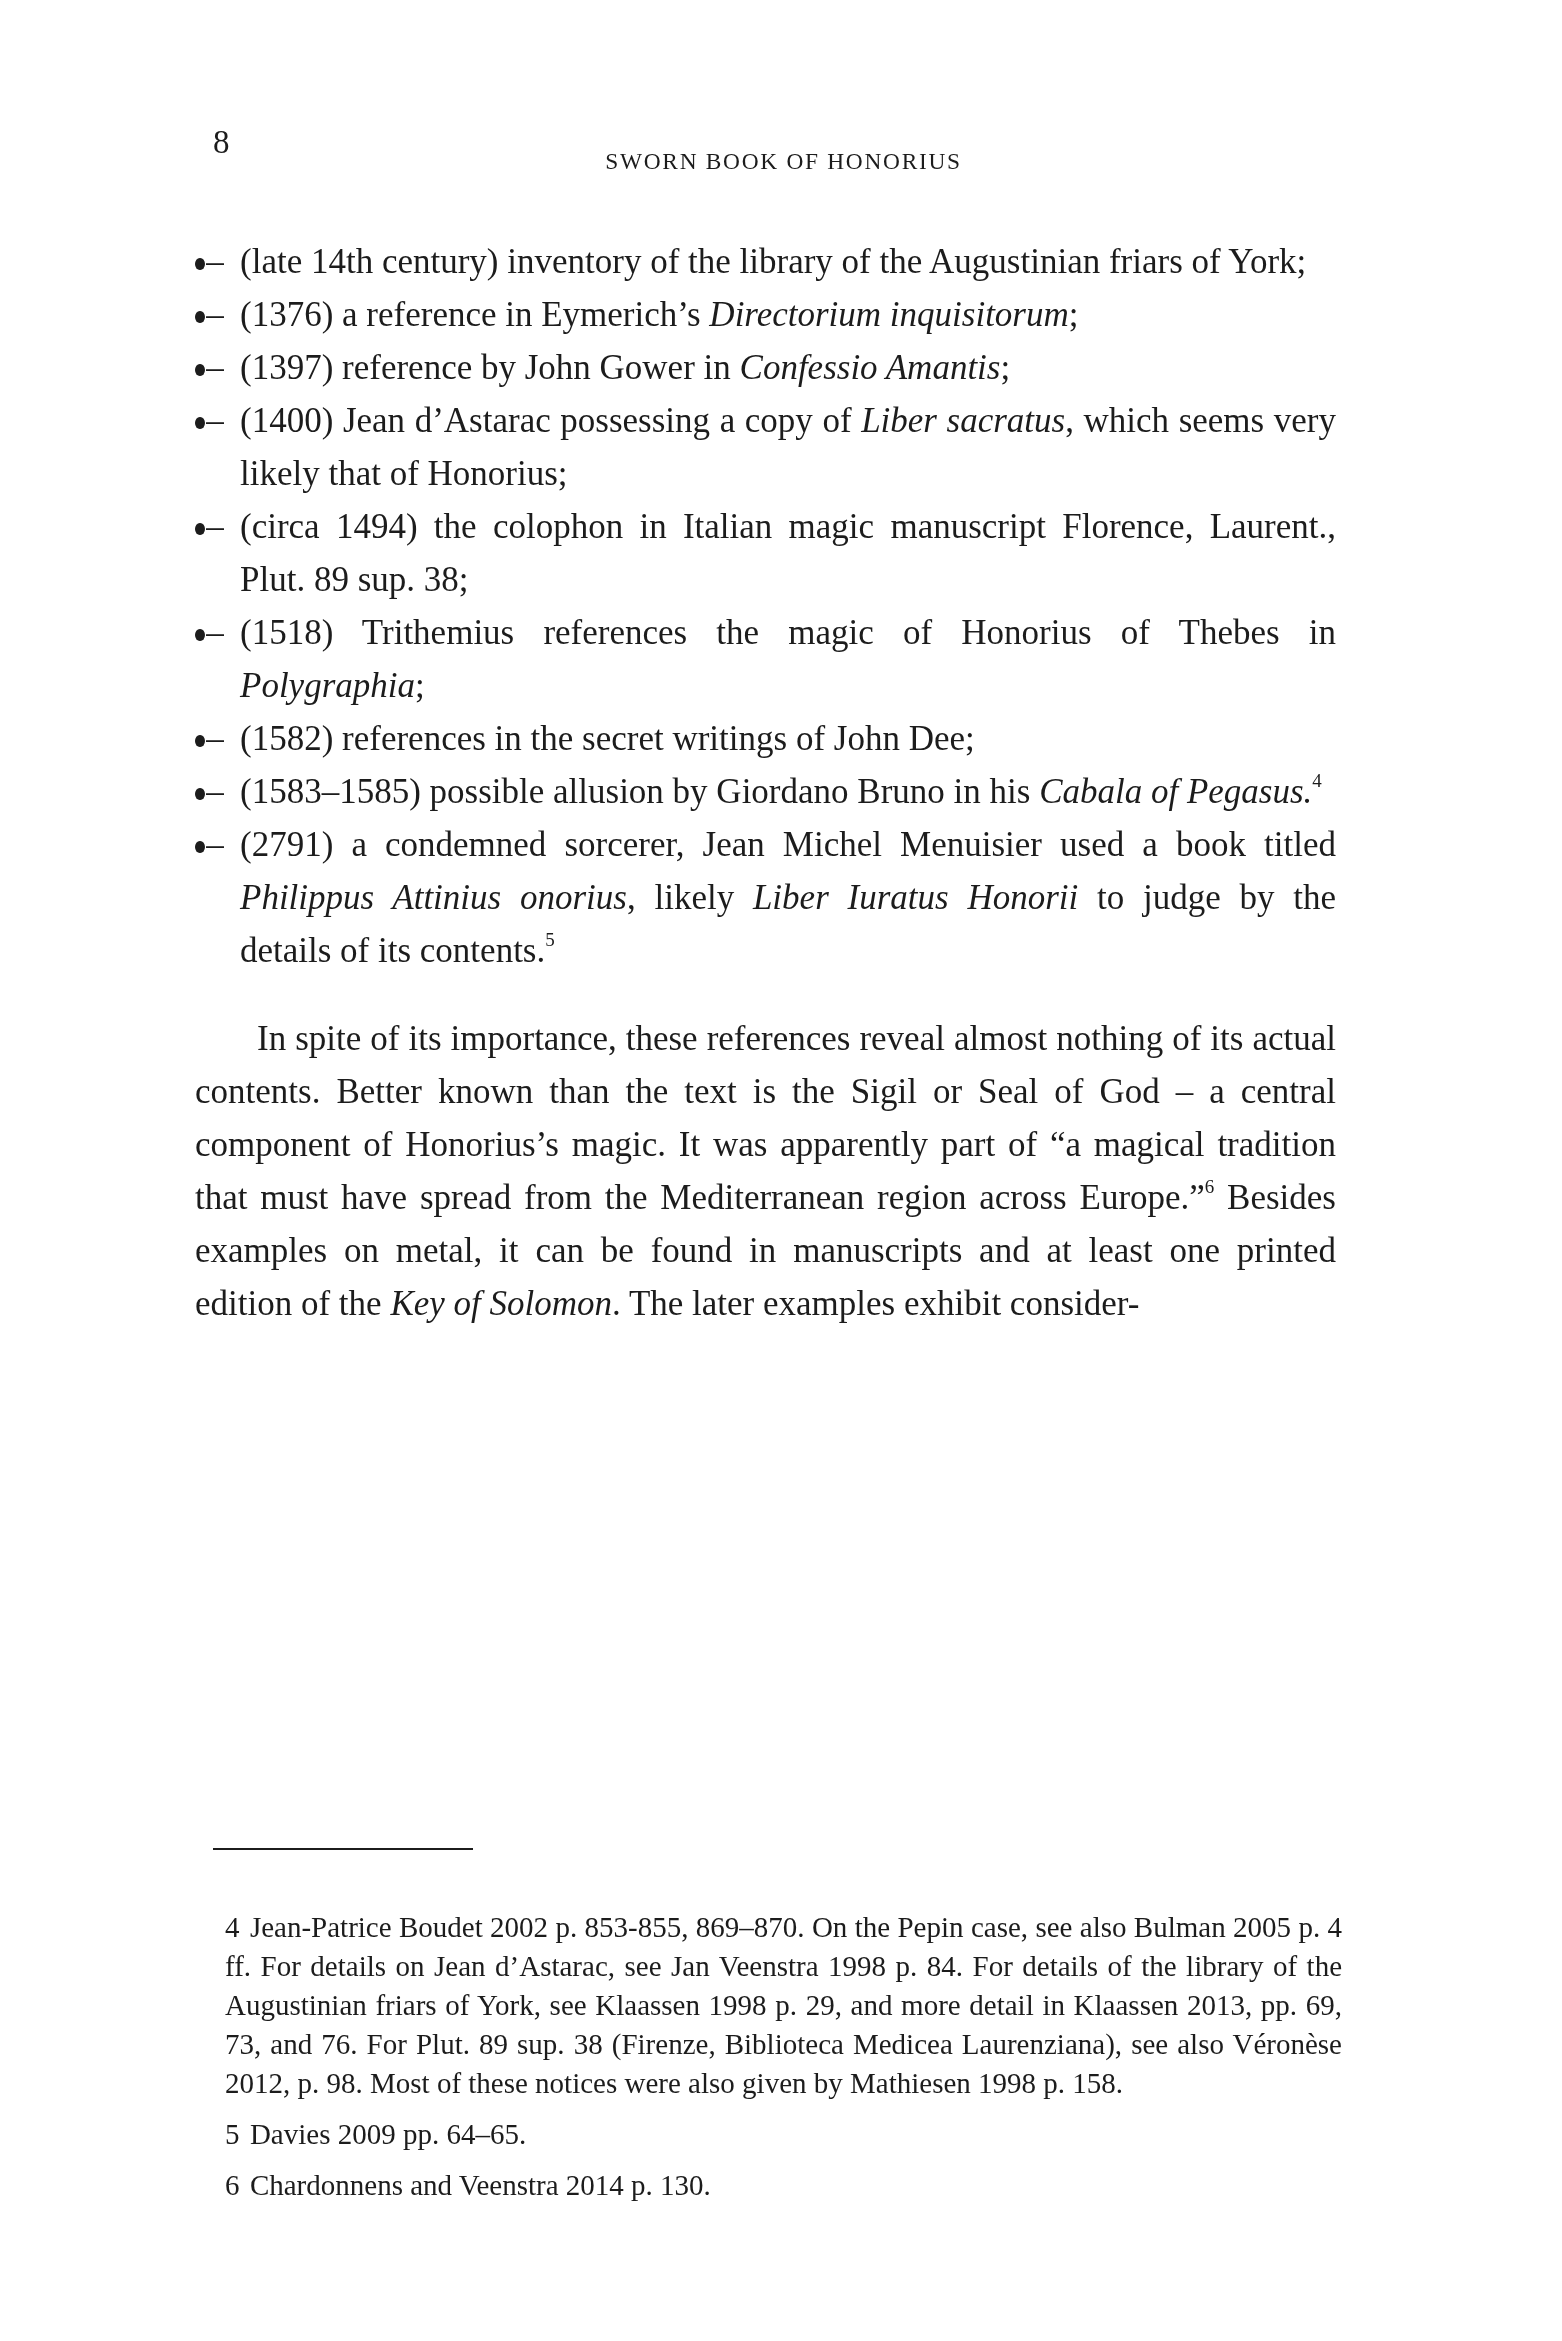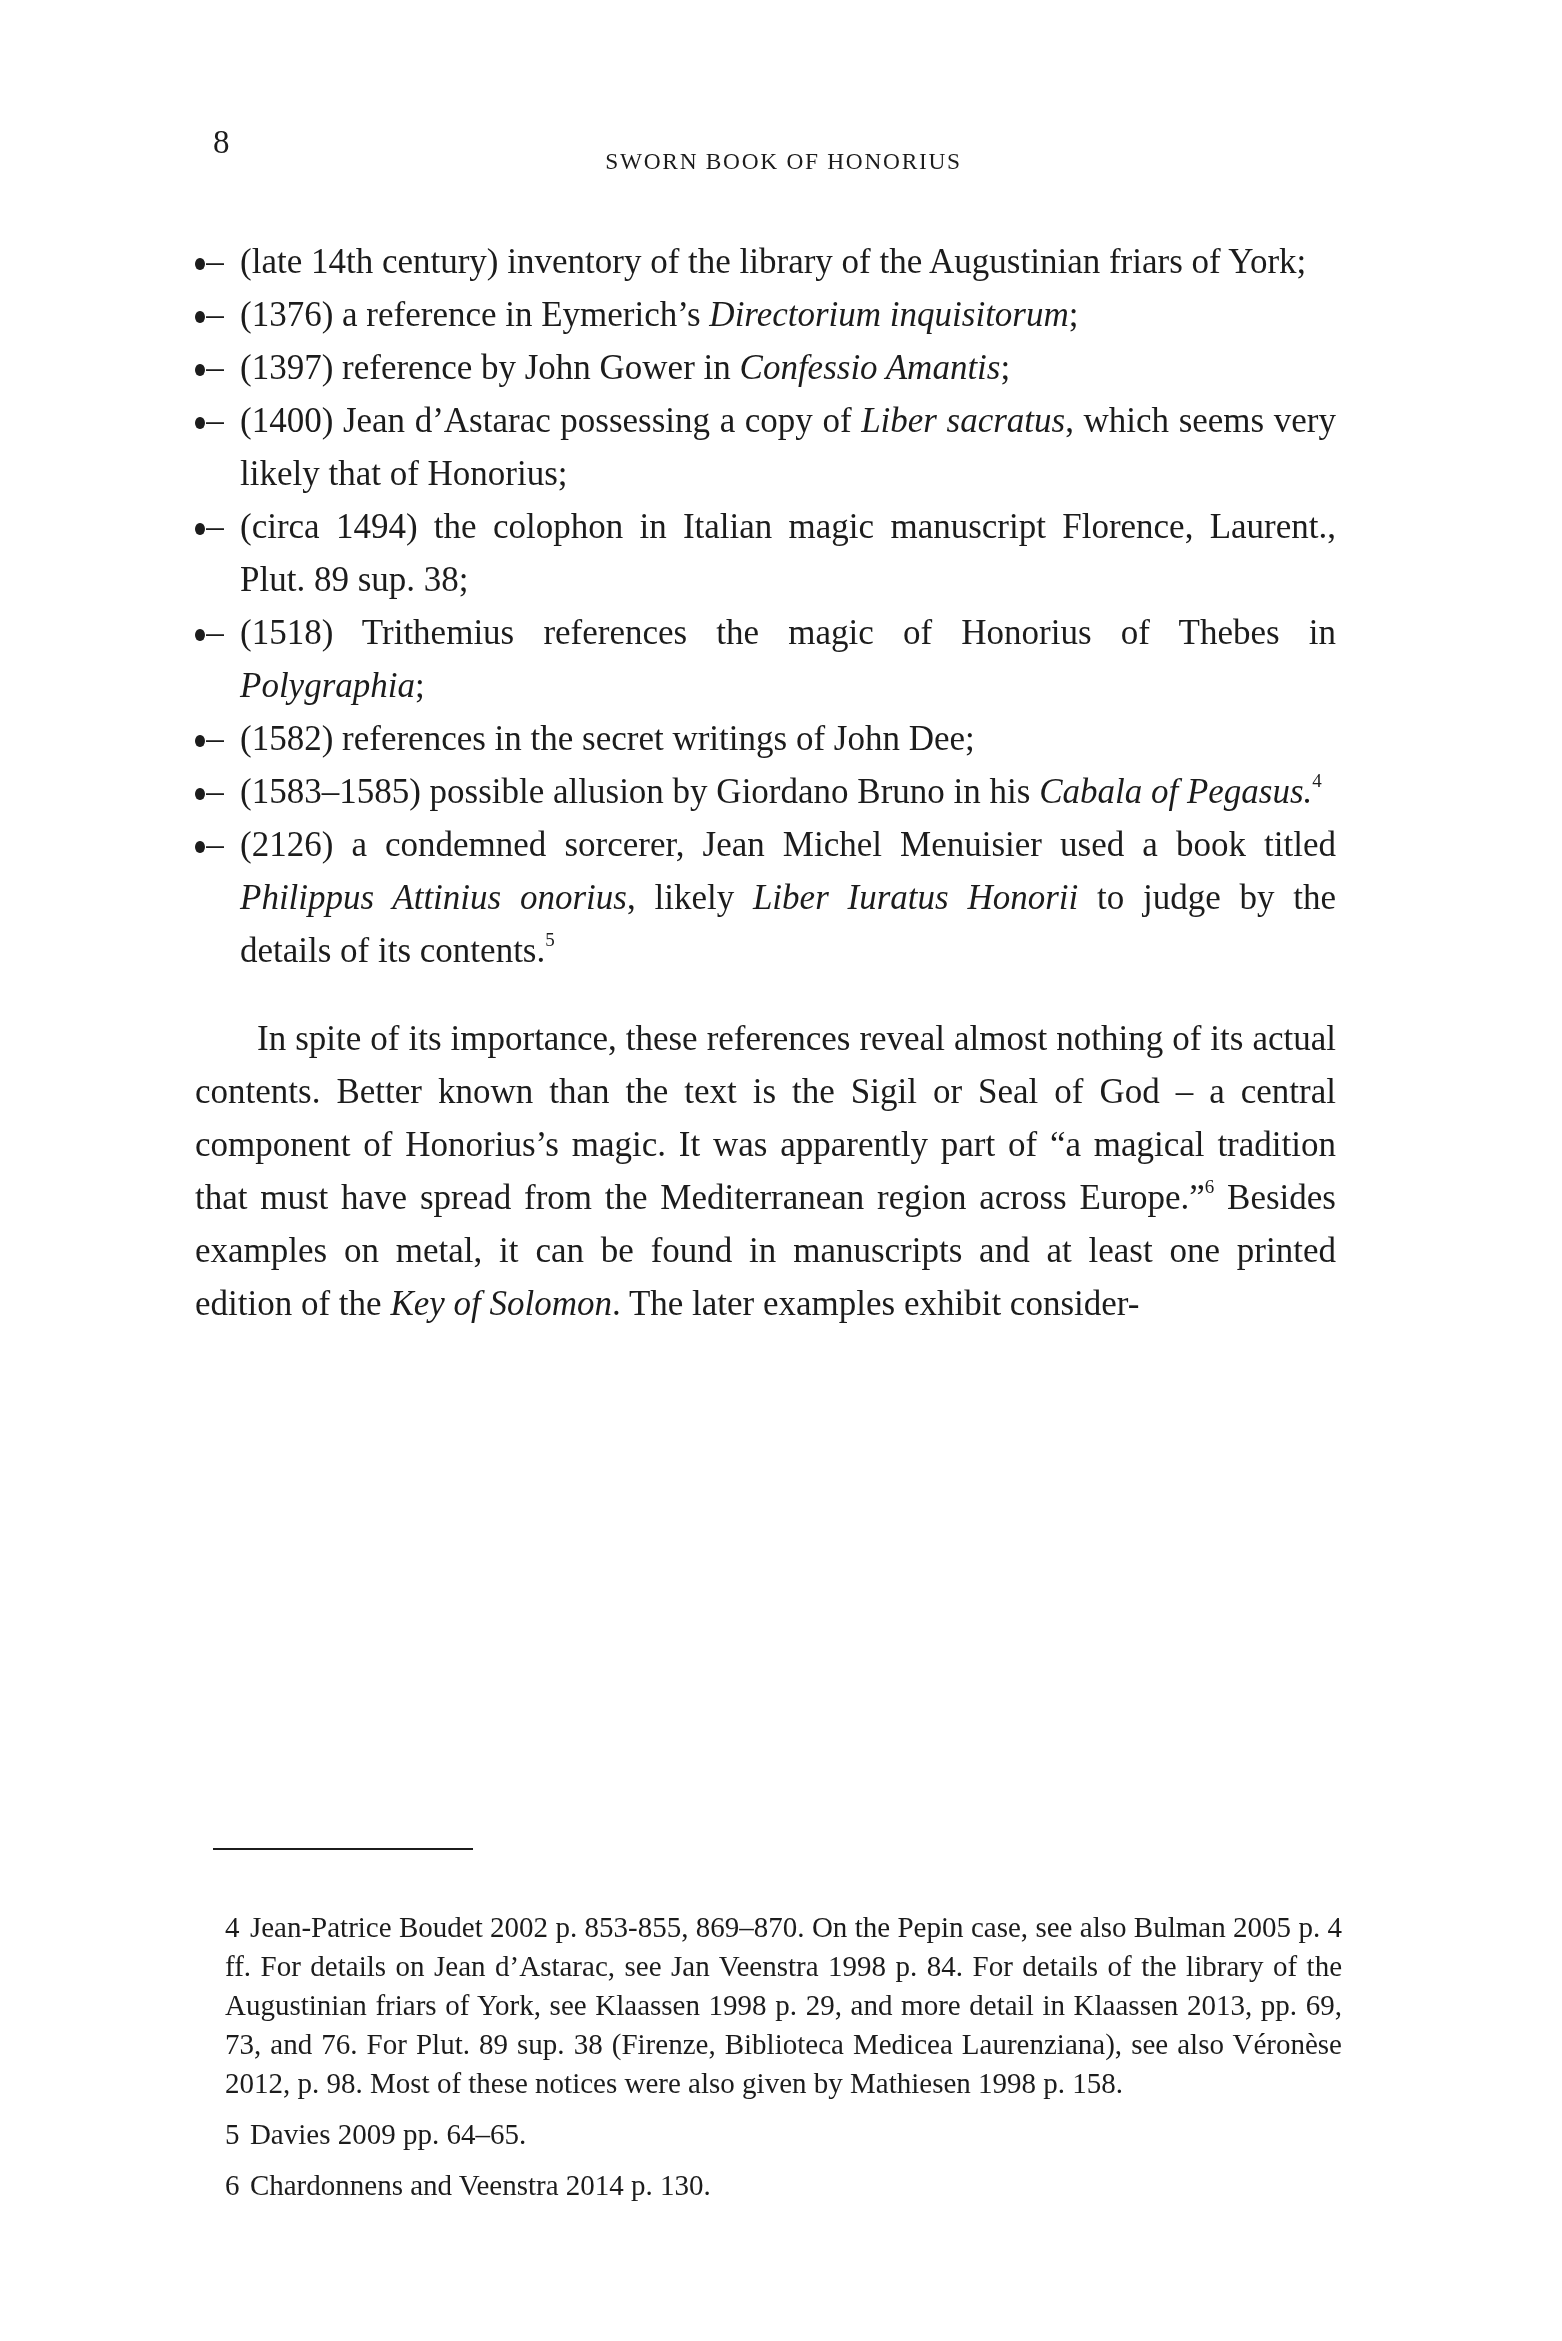--- a/index.html
+++ b/index.html
@@ -150,21 +150,21 @@
       <li><span class="bullet"><span class="dot"></span><span>–</span></span><span>(1397)</span><span> reference by John Gower in </span><em>Confessio Amantis</em><span>;</span></li>
       <li><span class="bullet"><span class="dot"></span><span>–</span></span><span>(1400)</span><span> Jean d’Astarac possessing a copy of </span><em>Liber sacratus</em><span>, which seems very likely that of Honorius;</span></li>
       <li><span class="bullet"><span class="dot"></span><span>–</span></span><span>(circa 1494)</span><span> the colophon in Italian magic manuscript Florence, Laurent., Plut. 89 sup. 38;</span></li>
       <li class="spread"><span class="bullet"><span class="dot"></span><span>–</span></span><span>(1518)</span><span> Trithemius references the magic of Honorius of Thebes in </span><em>Polygraphia</em><span>;</span></li>
       <li><span class="bullet"><span class="dot"></span><span>–</span></span><span>(1582)</span><span> references in the secret writings of John Dee;</span></li>
       <li><span class="bullet"><span class="dot"></span><span>–</span></span><span>(1583–1585)</span><span> possible allusion by Giordano Bruno in his </span><em>Cabala of Pegasus.</em><sup>4</sup></li>
     </ul>
 
 
     <ul class="list list-2">
-      <li><span class="bullet"><span class="dot"></span><span>–</span></span><span>(2126)</span><span> a condemned sorcerer, Jean Michel Menuisier used a book titled </span><em>Philippus Attinius onorius</em><span>, likely </span><em>Liber Iuratus Honorii</em><span> to judge by the details of its contents.</span><sup>5</sup></li>
+      <li><span class="bullet"><span class="dot"></span><span>–</span></span><span>(2791)</span><span> a condemned sorcerer, Jean Michel Menuisier used a book titled </span><em>Philippus Attinius onorius</em><span>, likely </span><em>Liber Iuratus Honorii</em><span> to judge by the details of its contents.</span><sup>5</sup></li>
     </ul>
 
     <p class="paragraph"><span>In spite of its importance, these references reveal almost nothing of its actual contents. Better known than the text is the Sigil or Seal of God – a central component of Honorius’s magic. It was apparently part of “a magical tradition that must have spread from the Mediterranean region across Europe.”</span><sup>6</sup><span> Besides examples on metal, it can be found in manuscripts and at least one printed edition of the </span><em>Key of Solomon</em><span>. The later examples exhibit consider-</span></p>
 
   </div>
 
   <div class="footnote-rule"></div>
 
   <div class="footnotes">
     <p class="footnote">

